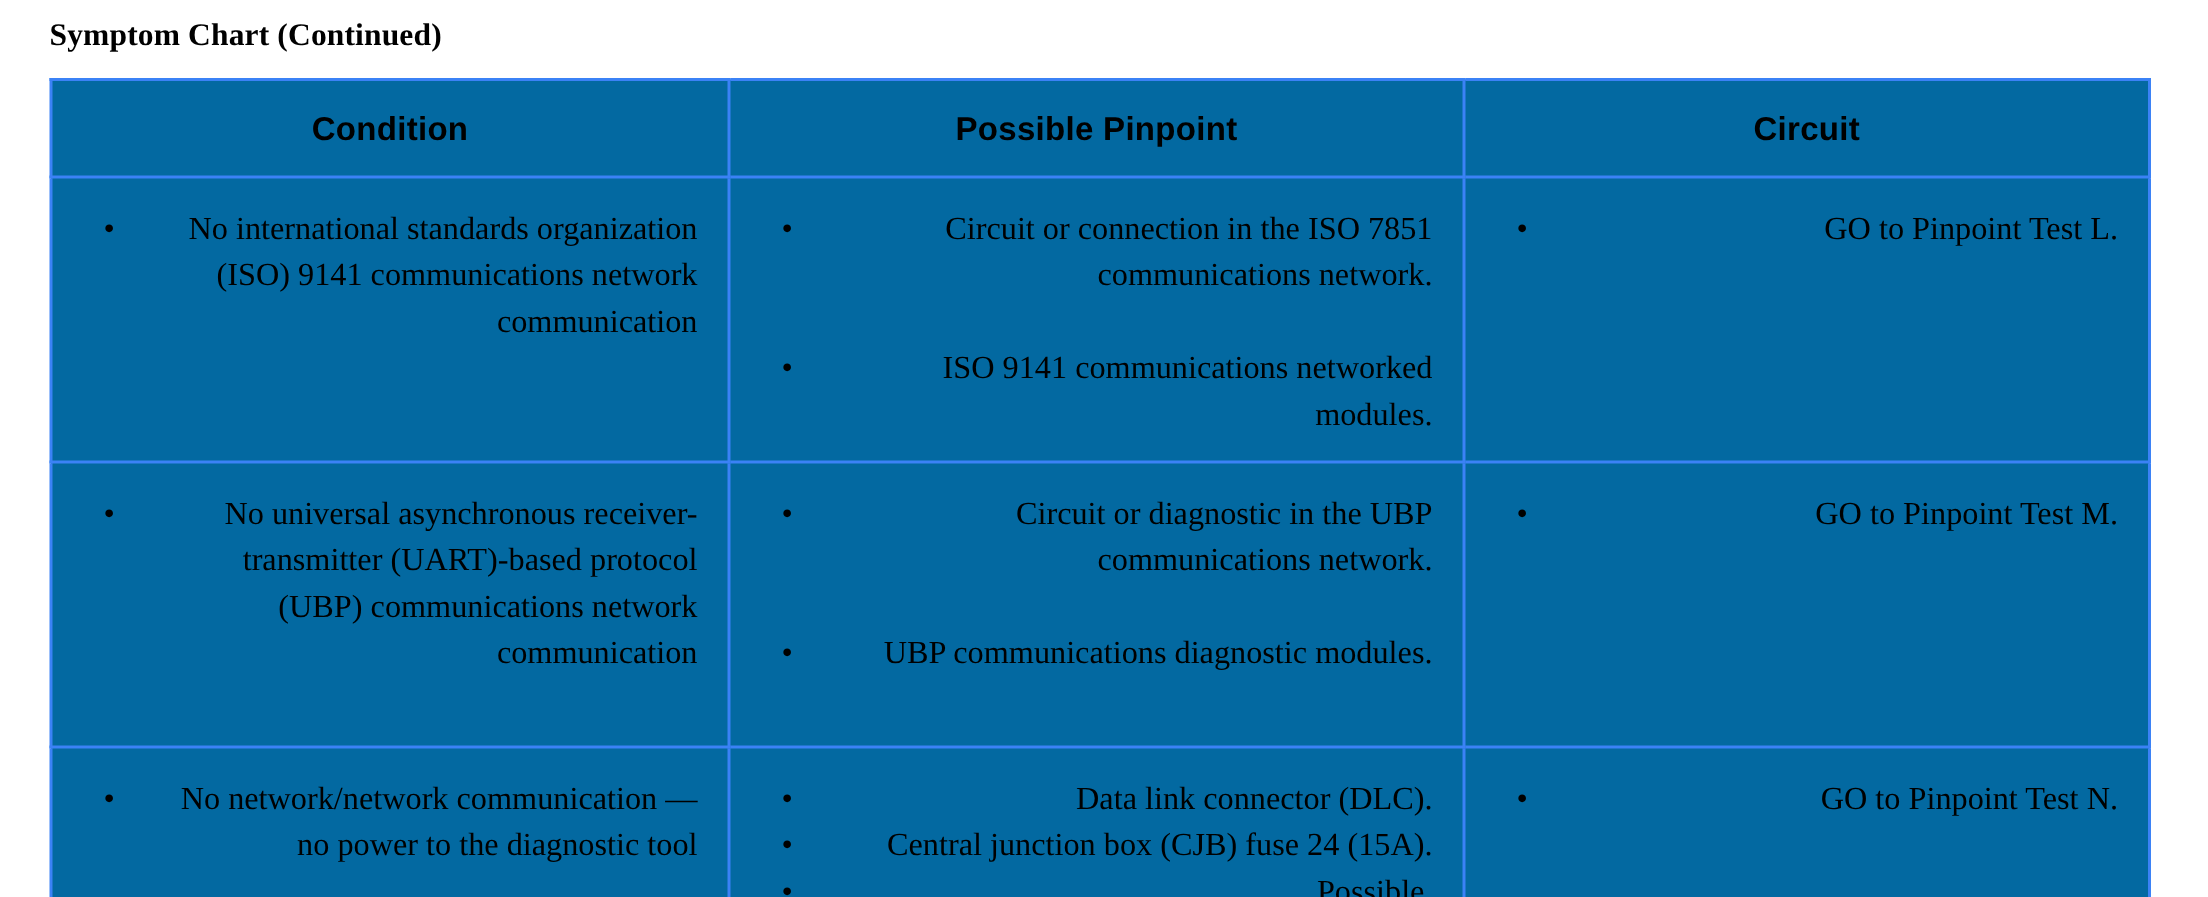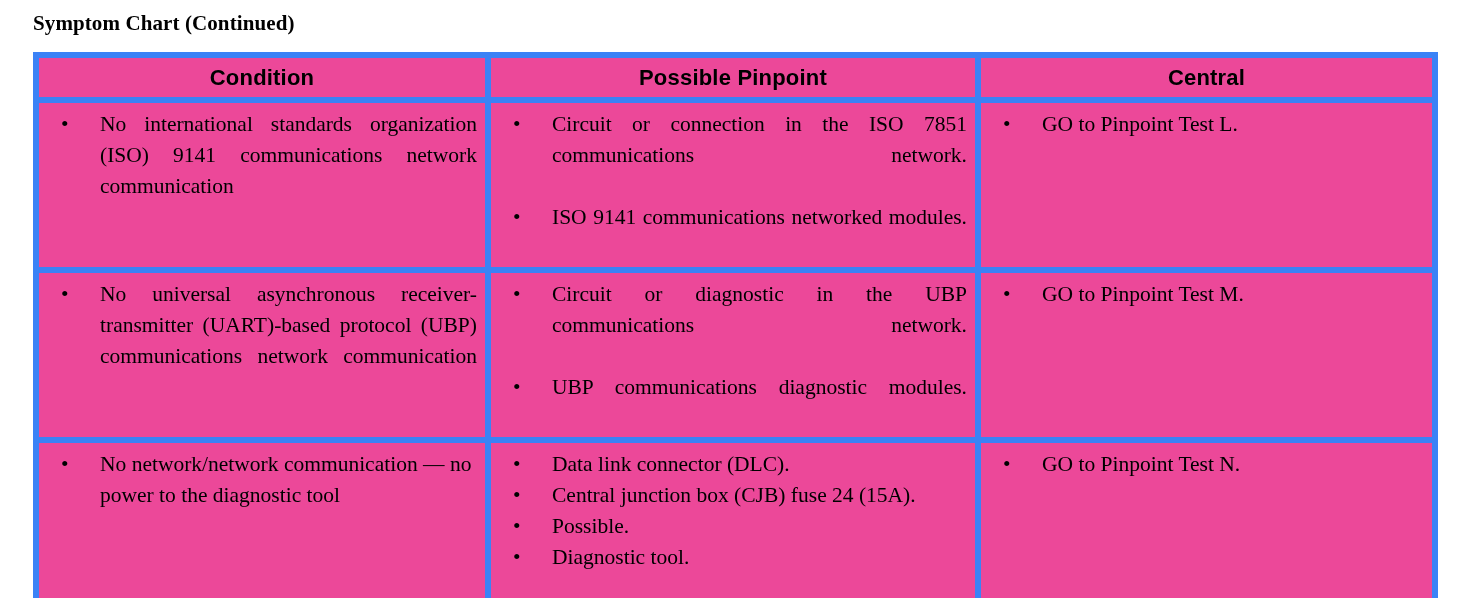--- a/index.html
+++ b/index.html
@@ -34,24 +34,24 @@
   .chart-table {
     position: absolute;
     left: 33px;
     top: 52px;
     width: 1399px;
     border-collapse: collapse;
     table-layout: fixed;
   }
   .chart-table th,
   .chart-table td {
-    border: 6px solid #3b82f6;
+    border: 2px solid #3b82f6;
     vertical-align: top;
-    padding: 0;
-    background: #ec4899;
+    padding: 12px;
+    background: #0369a1;
   }
   .chart-table th {
     height: 39px;
     text-align: center;
     vertical-align: middle;
     font-family: "Liberation Sans", sans-serif;
     font-weight: bold;
     font-size: 22px;
     line-height: 26px;
     letter-spacing: 0.2px;
@@ -86,20 +86,21 @@
     position: absolute;
     left: 14px;
     top: 0;
     width: 10px;
     text-align: left;
     font-size: 21.5px;
     line-height: 31px;
   }
   ul.bullets li > .bullet-text {
     display: block;
+    text-align: right;
   }
   
   ul.bullets li .bullet-text::after {
     content: "";
     display: inline-block;
     width: 100%;
   }
   ul.bullets.nojustify li { text-align: left; }
   ul.bullets.nojustify li .bullet-text::after { content: none; }
 </style>
@@ -113,21 +114,21 @@
   <table class="chart-table">
     <colgroup>
       <col class="col-condition">
       <col class="col-sources">
       <col class="col-action">
     </colgroup>
     <thead>
       <tr>
         <th>Condition</th>
         <th>Possible Pinpoint</th>
-        <th>Central</th>
+        <th>Circuit</th>
       </tr>
     </thead>
     <tbody>
 
       <tr class="row-1">
         <td>
           <div class="cell">
             <ul class="bullets">
               <li>
                 <span class="bullet-dot">•</span>

